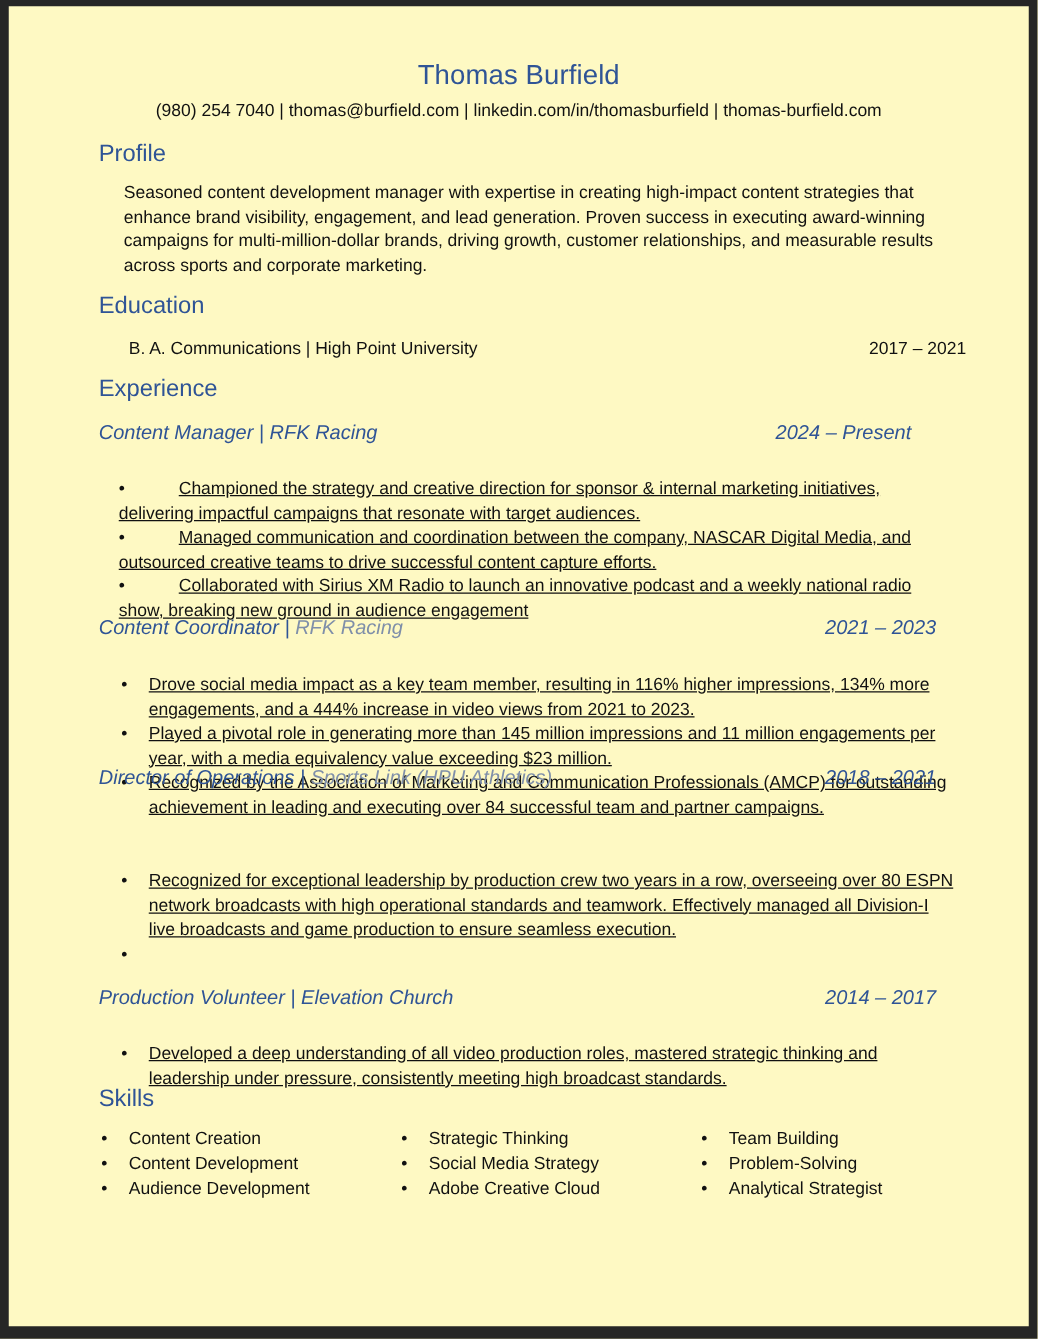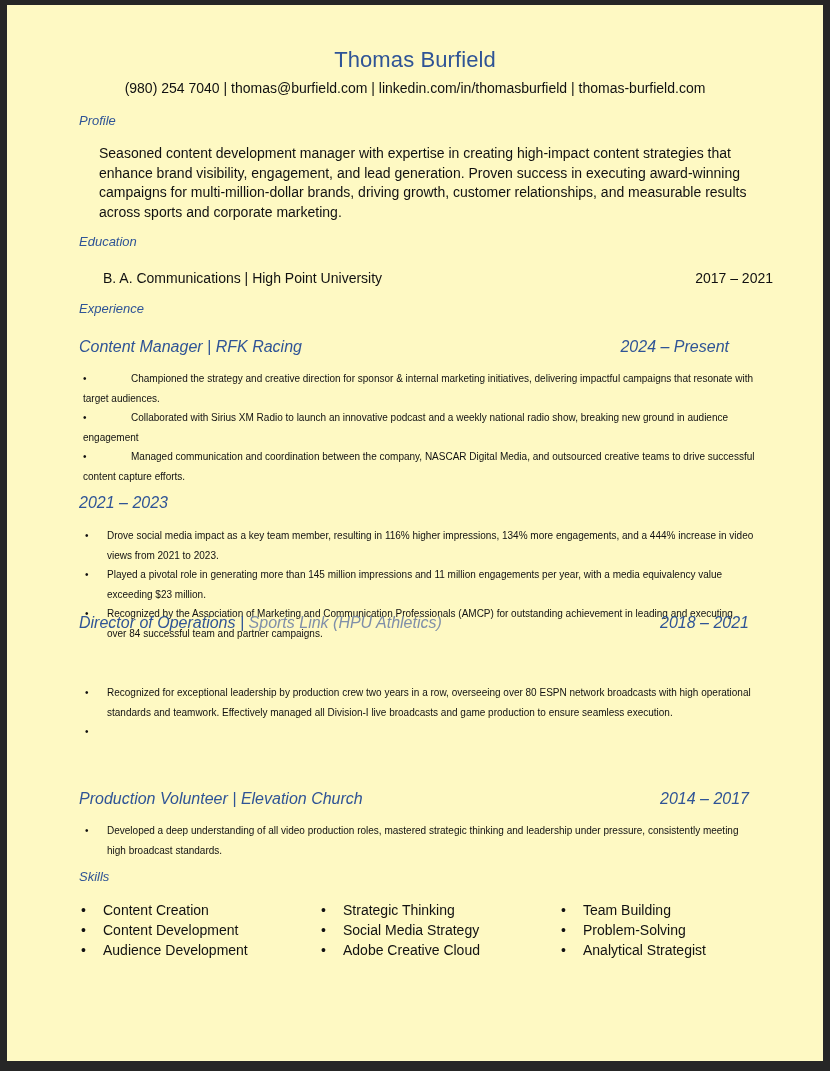--- a/index.html
+++ b/index.html
@@ -31,23 +31,22 @@
     }
     .contact {
       position: absolute; left: 0; right: 0; top: 75px;
       text-align: center;
       font-size: 14px;
       color: #111;
       white-space: nowrap;
     }
     .sec-title {
       position: absolute; left: 0;
-      font-size: 13px;
+      font-size: 19px;
       color: #2f5496;
-      font-style: italic;
     }
     .para {
       position: absolute; left: 0; width: 672px;
       font-size: 14px; line-height: 19.5px;
       color: #111;
       margin-left: 20px;
     }
     .row {
       position: absolute; left: 0; width: 670px;
       display: flex; justify-content: space-between;
@@ -59,22 +58,22 @@
       font-size: 16px; font-style: italic;
       color: #2f5496;
       white-space: nowrap;
       gap: 40px;
     }
     .job-head .company-light { color: #7f8fa9; }
     .job-head .company-dark { color: #2f5496; }
     .job-head .dates { color: #2f5496; }
     ul.bl {
       position: absolute; left: 0; width: 672px;
-      margin: 4px; padding: 0; list-style: none;
-      font-size: 10px; line-height: 19.5px; color: #111;
+      margin: 16px; padding: 0; list-style: none;
+      font-size: 14px; line-height: 19.5px; color: #111; text-decoration: underline;
     }
     ul.bl li { position: relative; padding-left: 24px; }
     ul.bl li .dot {
       position: absolute; left: 2px; top: 0;
     }
     ul.tab li { padding-left: 0; text-indent: 0; }
     ul.tab li .dot { position: static; display: inline-block; width: 48px; }
     .skills {
       position: absolute; left: 0; top: 895px; width: 672px;
       display: grid; grid-template-columns: 240px 240px 192px;
@@ -102,25 +101,26 @@
     </div>
 
     <div class="sec-title" style="top:296px">Experience</div>
 
     <div class="job-head" style="top:333px; width:650px">
       <span><span>Content Manager | </span><span class="company-dark">RFK Racing</span></span>
       <span class="dates">2024 – Present</span>
     </div>
     <ul class="bl tab" style="top:360px">
       <li><span class="dot">•</span><span>Championed the strategy and creative direction for sponsor &amp; internal marketing initiatives, delivering impactful campaigns that resonate with target audiences.</span></li>
+      <li><span class="dot">•</span><span>Managed communication and coordination between the company, NASCAR Digital Media, and outsourced creative teams to drive successful content capture efforts.</span></li>
       <li><span class="dot">•</span><span>Collaborated with Sirius XM Radio to launch an innovative podcast and a weekly national radio show, breaking new ground in audience engagement</span></li>
-      <li><span class="dot">•</span><span>Managed communication and coordination between the company, NASCAR Digital Media, and outsourced creative teams to drive successful content capture efforts.</span></li>
     </ul>
 
     <div class="job-head" style="top:489px">
+      <span><span>Content Coordinator | </span><span class="company-light">RFK Racing</span></span>
       <span class="dates">2021 – 2023</span>
     </div>
     <ul class="bl" style="top:517px">
       <li><span class="dot">•</span><span>Drove social media impact as a key team member, resulting in 116% higher impressions, 134% more engagements, and a 444% increase in video views from 2021 to 2023.</span></li>
       <li><span class="dot">•</span><span>Played a pivotal role in generating more than 145 million impressions and 11 million engagements per year, with a media equivalency value exceeding $23 million.</span></li>
       <li><span class="dot">•</span><span>Recognized by the Association of Marketing and Communication Professionals (AMCP) for outstanding achievement in leading and executing over 84 successful team and partner campaigns.</span></li>
     </ul>
 
     <div class="job-head" style="top:609px">
       <span><span>Director of Operations | </span><span class="company-light">Sports Link (HPU Athletics)</span></span>

